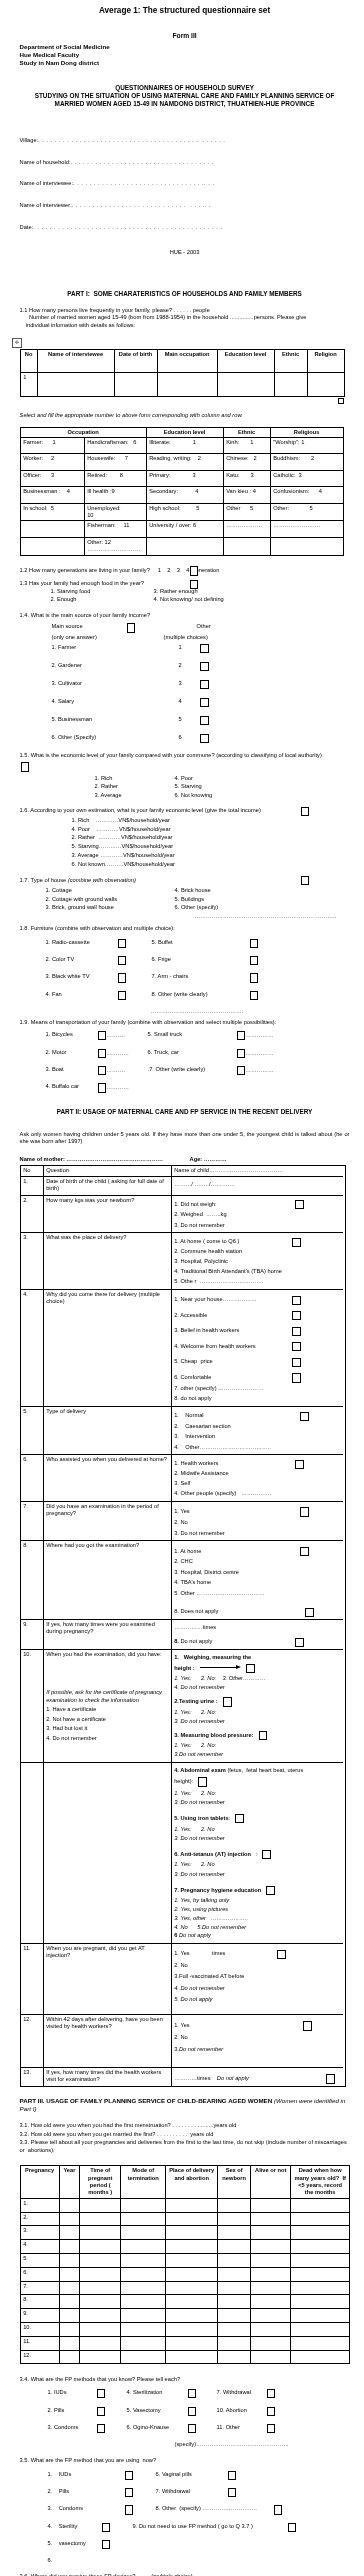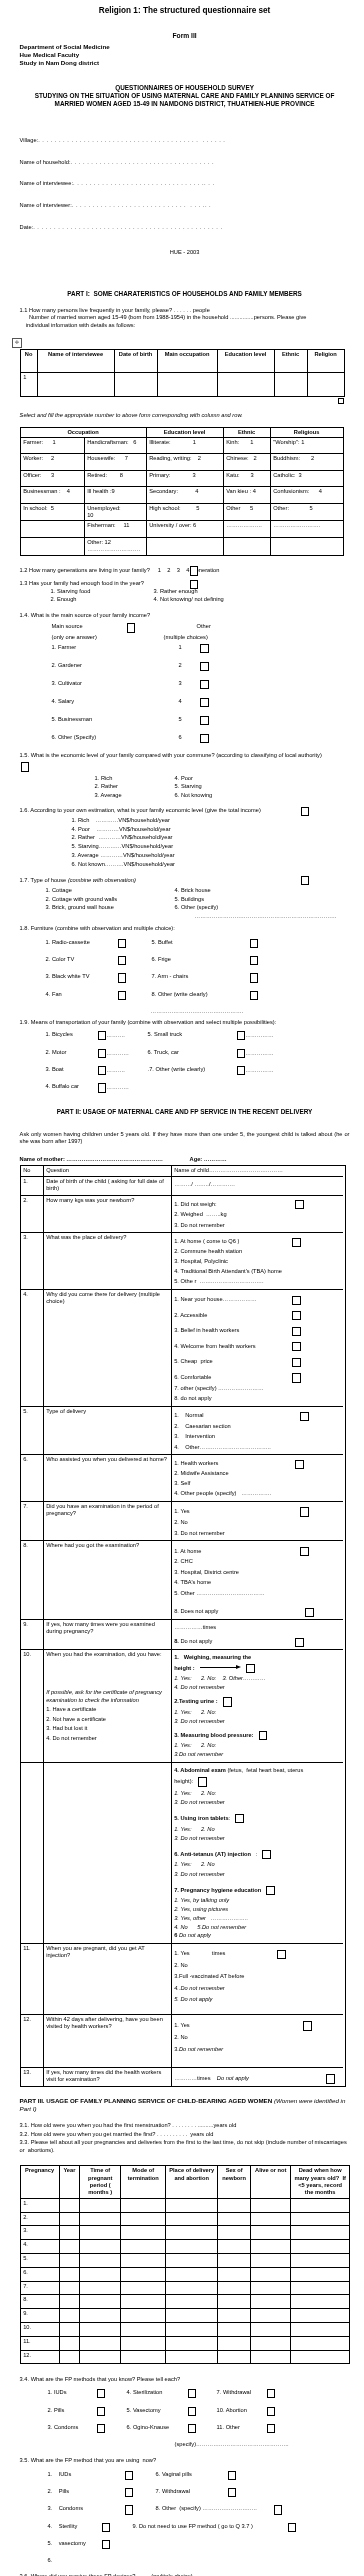--- a/index.html
+++ b/index.html
@@ -25,21 +25,21 @@
   .arr{display:inline-block;width:36px;height:1px;background:#000;vertical-align:middle;margin:0 0 1.5px 5.2px;}
   .arrh{display:inline-block;width:0;height:0;border-left:5.2px solid #000;border-top:2.6px solid transparent;border-bottom:2.6px solid transparent;vertical-align:middle;margin-bottom:1.5px;}
   .aline{position:relative;margin-top:1.5px;padding-right:25px;white-space:pre-wrap;}
   .qline{margin-bottom:1px;white-space:pre-wrap;}
   .dots{letter-spacing:0.5px;}
 </style>
 </head>
 <body>
 
 <div id="page">
-    <div class="line c" style="font-size: 8.2px; margin-top: 1px;"><span class="b ">Religion 1: The structured questionnaire set</span></div>
+    <div class="line c" style="font-size: 8.2px; margin-top: 1px;"><span class="b ">Average 1: The structured questionnaire set</span></div>
     <div class="line c" style="font-size: 6.7px; margin-top: 15.5px;"><span class="b ">Form III</span></div>
     <div class="line" style="font-size: 6.2px; margin-top: 2.1px;"><span class="b ">Department of Social Medicine</span></div>
     <div class="line" style="font-size: 6.2px;"><span class="b ">Hue Medical Faculty</span></div>
     <div class="line" style="font-size: 6.2px;"><span class="b ">Study in Nam Dong district</span></div>
     <div class="line c" style="font-size: 6.4px; margin-top: 16.5px;"><span class="b ">QUESTIONNAIRES OF HOUSEHOLD SURVEY</span></div>
     <div class="line c" style="font-size: 6.4px;"><span class="b ">STUDYING ON THE SITUATION OF USING MATERNAL CARE AND FAMILY PLANNING SERVICE OF MARRIED WOMEN AGED 15-49 IN NAMDONG DISTRICT, THUATHIEN-HUE PROVINCE</span></div>
     <div class="line" style="margin-top: 28px;"><span>Village:</span><span class="dots">. . . . . . . . . . . . . . . . . . . . . . . . . . . . . . . . . . . . . . .  . . . . . .</span></div>
     <div class="line" style="margin-top: 14.4px;"><span>Name of household:</span><span class="dots">. . . . . . . . . . . . . . . . . . . . . . . . . . . . . . . . . . .</span></div>
     <div class="line" style="margin-top: 14.4px;"><span>Name of interviewee:</span><span class="dots">. . . . . . . . . . . . . . . . . . . . . . . . . . . . . . . .. . .</span></div>
     <div class="line" style="margin-top: 14.4px;"><span>Name of interviewer:</span><span class="dots">. . . . . . . . . . . . . . . . . . . . . . . . . . . .  . . . .. .</span></div>

